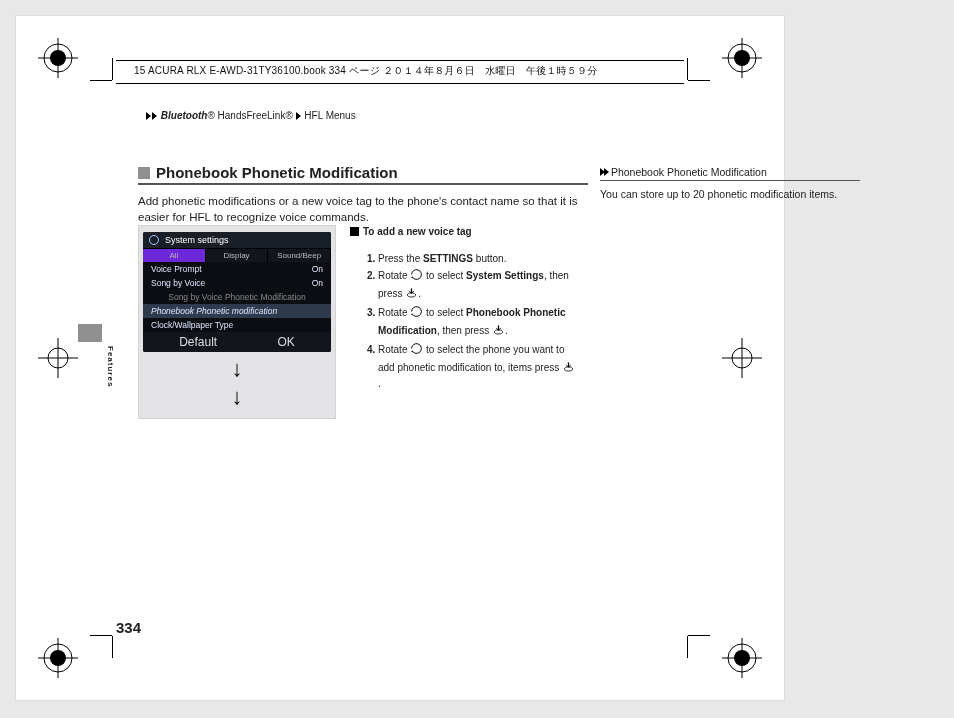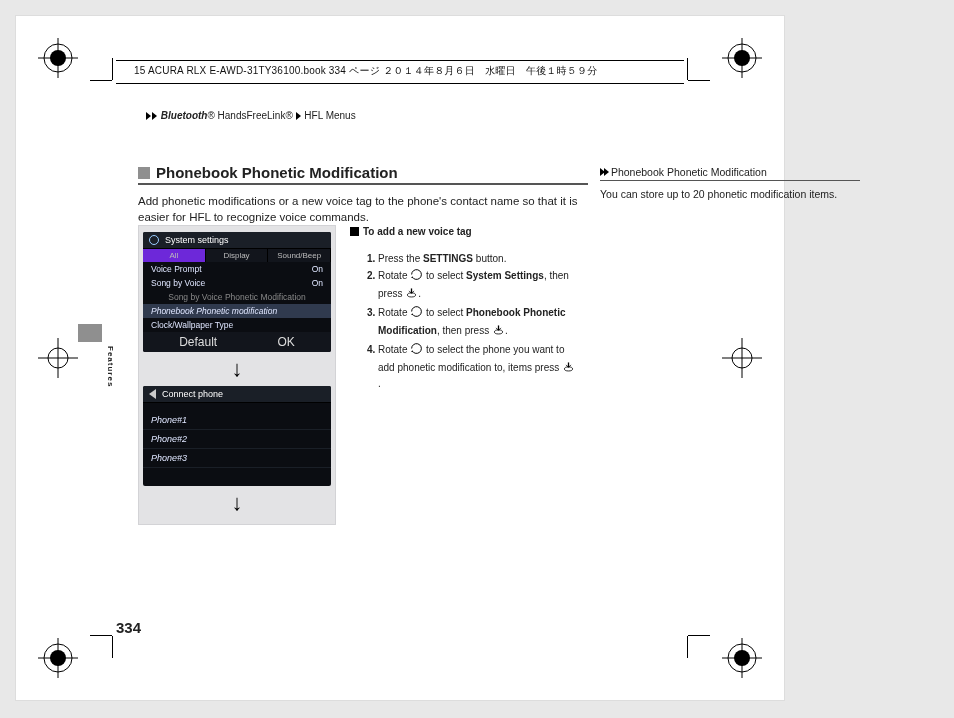--- a/index.html
+++ b/index.html
@@ -322,31 +322,20 @@
               <span>Clock/Wallpaper Type</span>
             </div>
           <div class="foot">
               <span>Default</span>
               <span>OK</span>
             </div>
         </div>
 
         <div class="arrow-down">↓</div>
 
-        <div class="screen">
-          <div class="bar">
-              <span class="back"></span>
-              <span>Connect phone</span>
-            </div>
-          <div style="height:8px"></div>
-          <div class="row2">Phone#1</div>
-          <div class="row2">Phone#2</div>
-          <div class="row2">Phone#3</div>
-          <div style="height:18px"></div>
-        </div>
 
         <div class="arrow-down">↓</div>
       </div>
 
       <div class="steps">
         <div class="subhead"><span class="sqk"></span><span>To add a new voice tag</span></div>
         <ol>
           <li><span>Press the </span><b>SETTINGS</b><span> button.</span></li>
           <li><span>Rotate </span><span class="dial-icon"><svg viewBox="0 0 16 16">
                   <path d="M2 8a6 6 0 1 1 2 4.5" fill="none" stroke="#000" stroke-width="1.2"></path>

